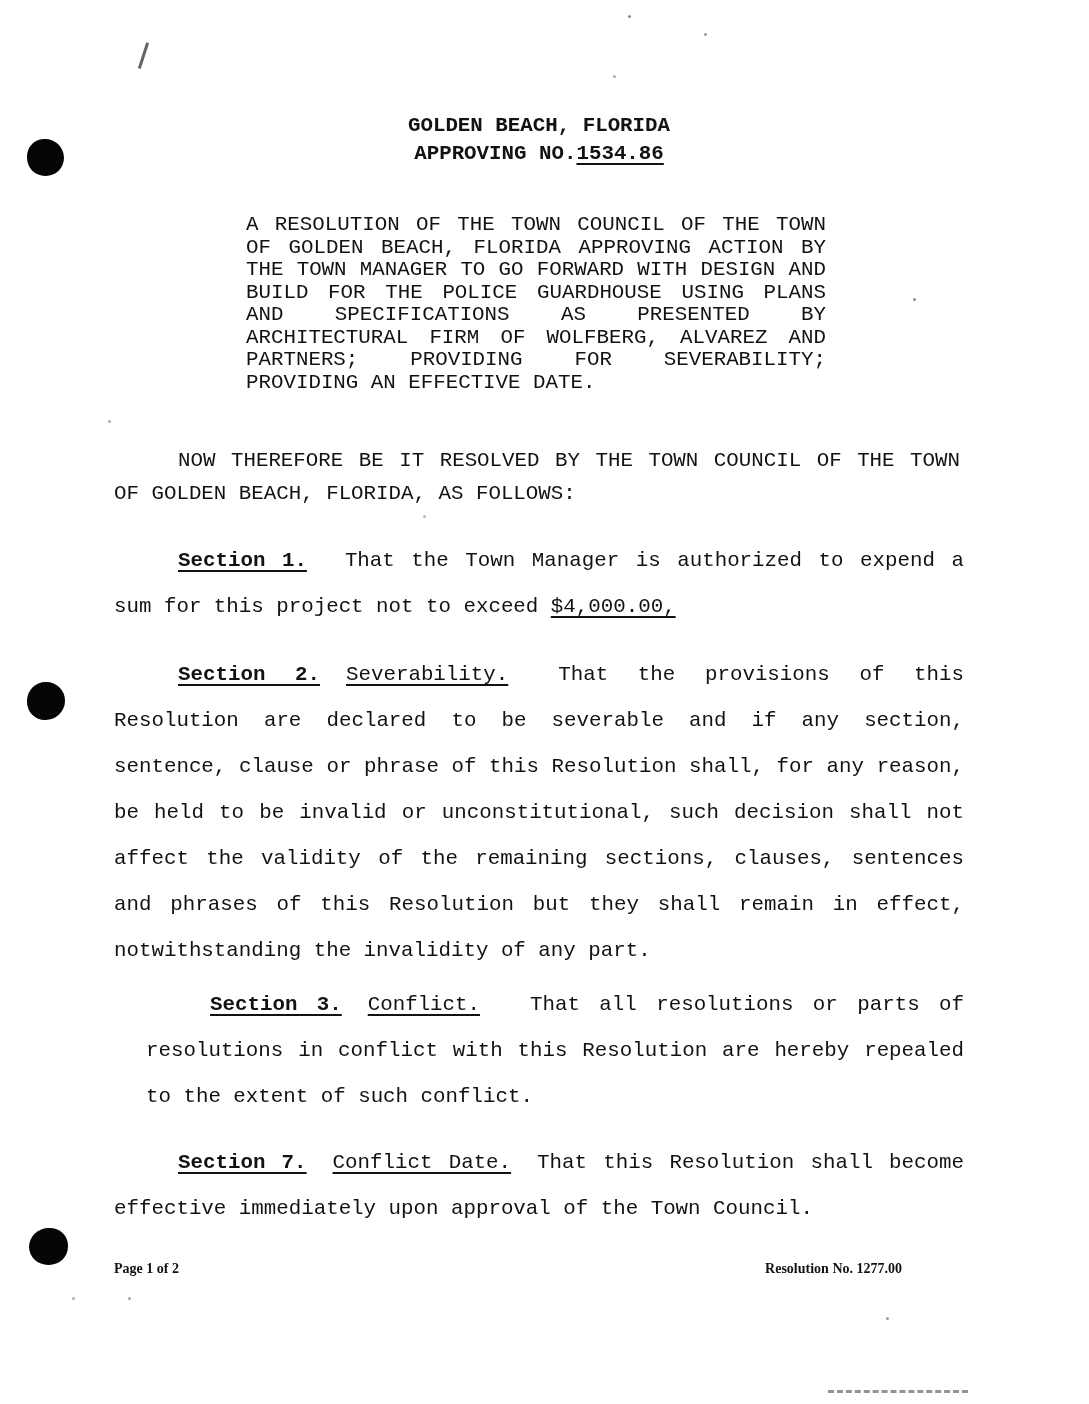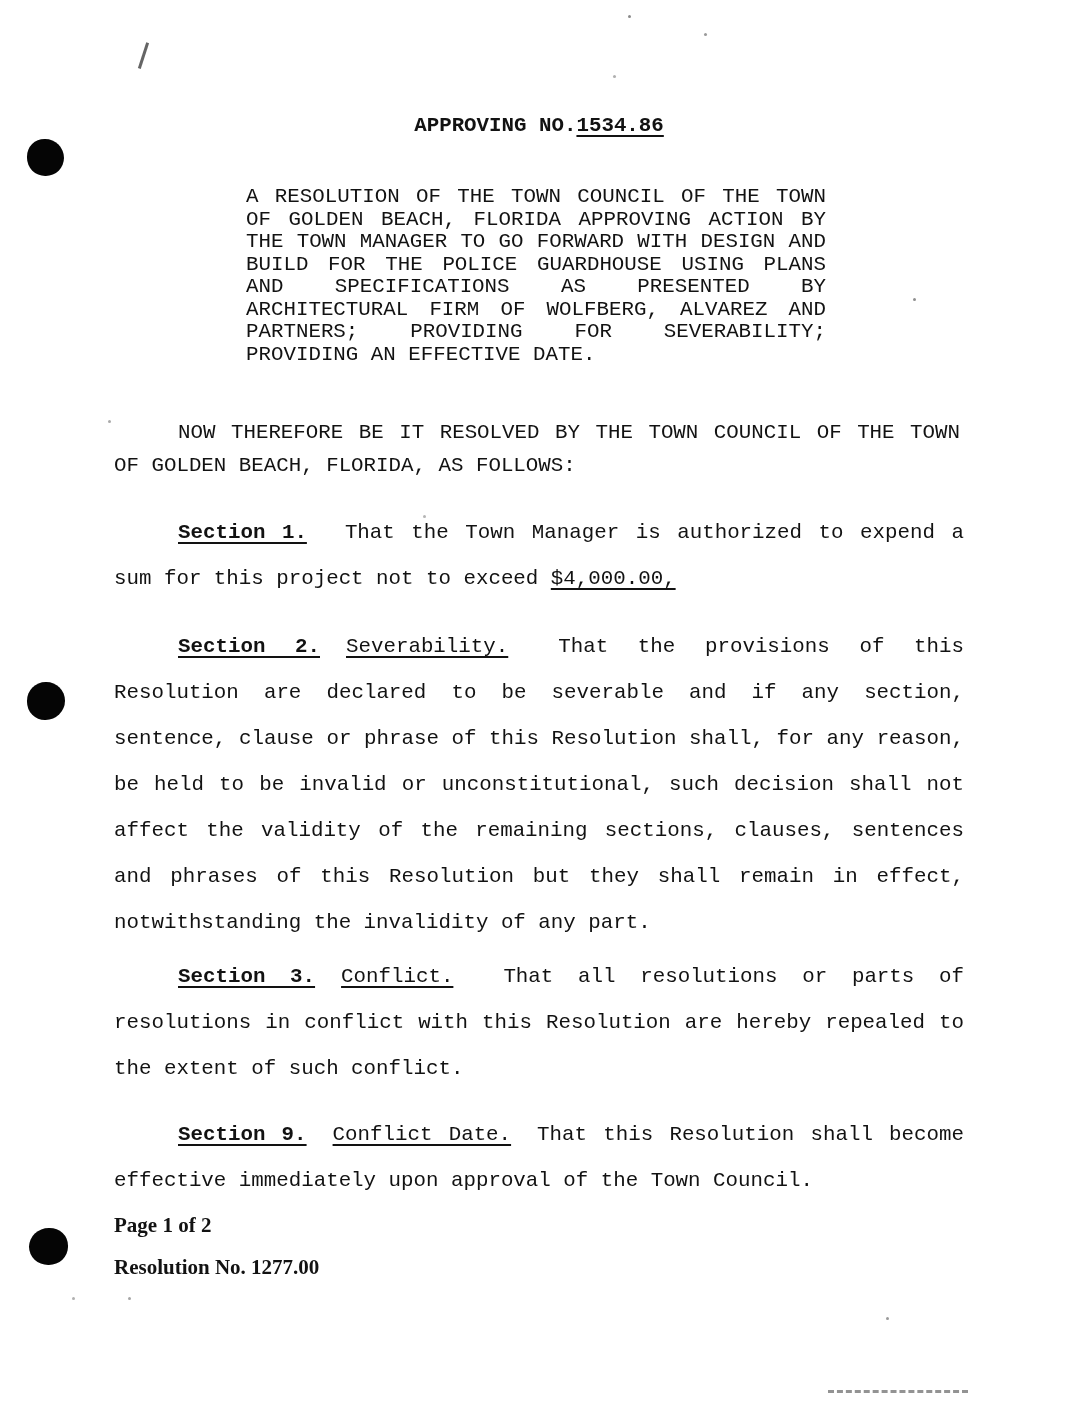--- a/index.html
+++ b/index.html
@@ -49,35 +49,34 @@
   }
   .section{
     max-width:850px;
     text-align:justify;
     line-height:46px;
     text-indent:64px;
     margin:0;
   }
   .s1{margin-top:28px;}
   .s2{margin-top:22px;}
-  .s3{margin-top:8px;}
+  .s3{margin-top:8px;margin-left:32px;}
   .s4{margin-top:20px;}
   .sp2{display:inline-block;width:26px;}
   .sp3{display:inline-block;width:38px;}
   .sp4{display:inline-block;width:50px;}
   .footer{
     margin-top:8px;
     display:flex;
     justify-content:space-between;
     align-items:baseline;
     font-family:"Liberation Serif","DejaVu Serif",serif;
     font-weight:bold;
-    font-size:21px;
+    font-size:14px;
     line-height:26px;
-    flex-direction:column;
   }
   .footer .right{margin-right:62px;margin-top:16px;}
   .punch{
     position:absolute;
     background:#050505;
     border-radius:50%;
   }
   .punch.p1{left:27px;top:139px;width:37px;height:37px;border-radius:48% 52% 50% 50%;}
   .punch.p2{left:27px;top:682px;width:38px;height:38px;border-radius:50% 50% 52% 48%;}
   .punch.p3{left:29px;top:1228px;width:39px;height:37px;border-radius:52% 48% 50% 50%;}
@@ -119,33 +118,34 @@
 <div class="page">
 
   <div class="punch p1"></div>
   <div class="punch p2"></div>
   <div class="punch p3"></div>
   <div class="slash"></div>
   <div class="dashes"></div>
   <div class="specks"></div>
 
   <div class="title-block">
+    <div>GOLDEN BEACH, FLORIDA</div>
     <div><span>APPROVING NO.</span><span class="u">1534.86</span></div>
   </div>
 
   <p class="preamble">A RESOLUTION OF THE TOWN COUNCIL OF THE TOWN OF GOLDEN BEACH, FLORIDA APPROVING ACTION BY THE TOWN MANAGER TO GO FORWARD WITH DESIGN AND BUILD FOR THE POLICE GUARDHOUSE USING PLANS AND SPECIFICATIONS AS PRESENTED BY ARCHITECTURAL FIRM OF WOLFBERG, ALVAREZ AND PARTNERS; PROVIDING FOR SEVERABILITY; PROVIDING AN EFFECTIVE DATE.</p>
 
   <p class="resolved">NOW THEREFORE BE IT RESOLVED BY THE TOWN COUNCIL OF THE TOWN OF GOLDEN BEACH, FLORIDA, AS FOLLOWS:</p>
 
   <p class="section s1"><span class="bu">Section 1.</span><span class="sp3"></span><span>That the Town Manager is authorized to expend a sum for this project not to exceed</span> <span class="u">$4,000.00,</span></p>
 
   <p class="section s2"><span class="bu">Section 2.</span><span class="sp2"></span><span class="u">Severability.</span><span class="sp4"></span><span>That the provisions of this Resolution are declared to be severable and if any section, sentence, clause or phrase of this Resolution shall, for any reason, be held to be invalid or unconstitutional, such decision shall not affect the validity of the remaining sections, clauses, sentences and phrases of this Resolution but they shall remain in effect, notwithstanding the invalidity of any part.</span></p>
 
   <p class="section s3"><span class="bu">Section 3.</span><span class="sp2"></span><span class="u">Conflict.</span><span class="sp4"></span><span>That all resolutions or parts of resolutions in conflict with this Resolution are hereby repealed to the extent of such conflict.</span></p>
 
-  <p class="section s4"><span class="bu">Section 9.</span><span class="sp2"></span><span class="u">Conflict Date.</span><span class="sp2"></span><span>That this Resolution shall become effective immediately upon approval of the Town Council.</span></p>
+  <p class="section s4"><span class="bu">Section 7.</span><span class="sp2"></span><span class="u">Conflict Date.</span><span class="sp2"></span><span>That this Resolution shall become effective immediately upon approval of the Town Council.</span></p>
 
   <div class="footer">
     <span class="left">Page 1 of 2</span>
     <span class="right">Resolution No. 1277.00</span>
   </div>
 
 </div>
 
 </body></html>

